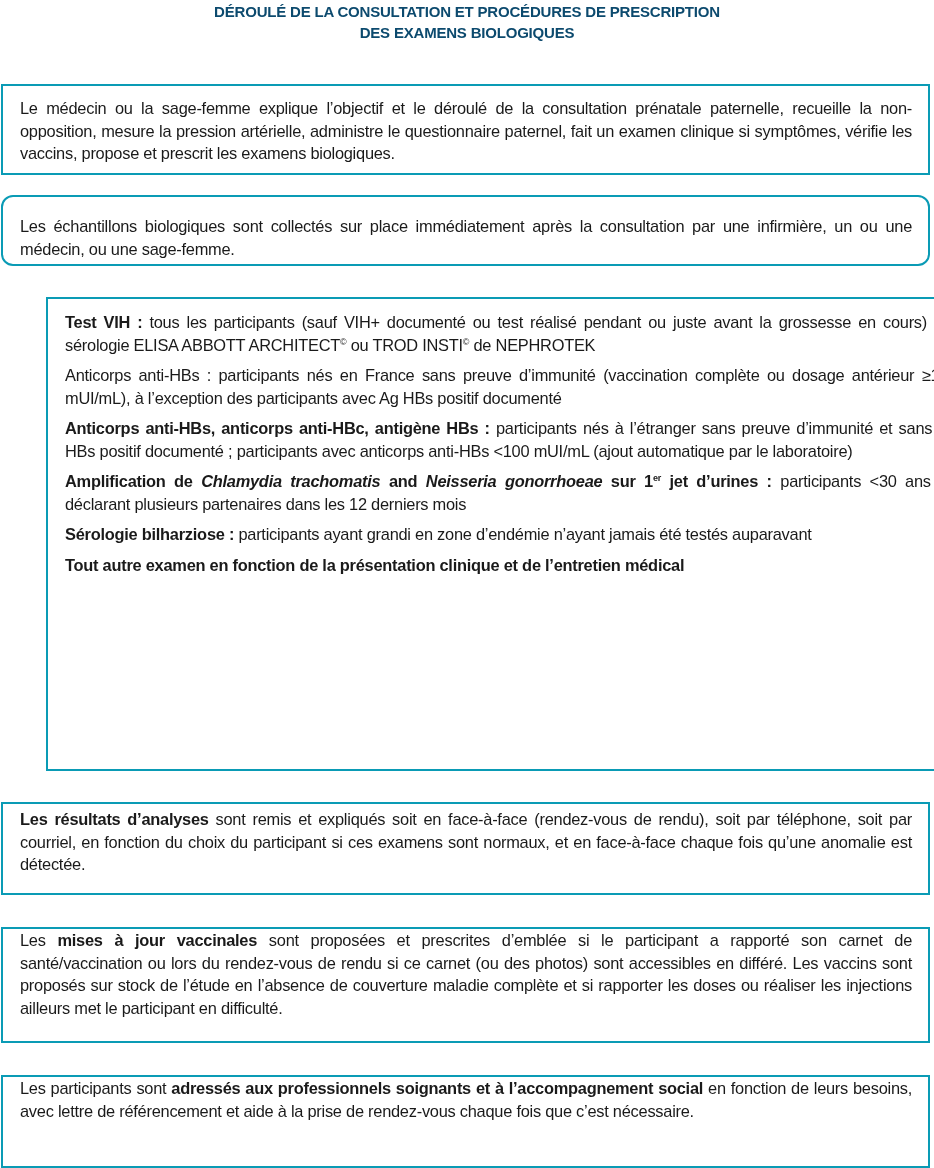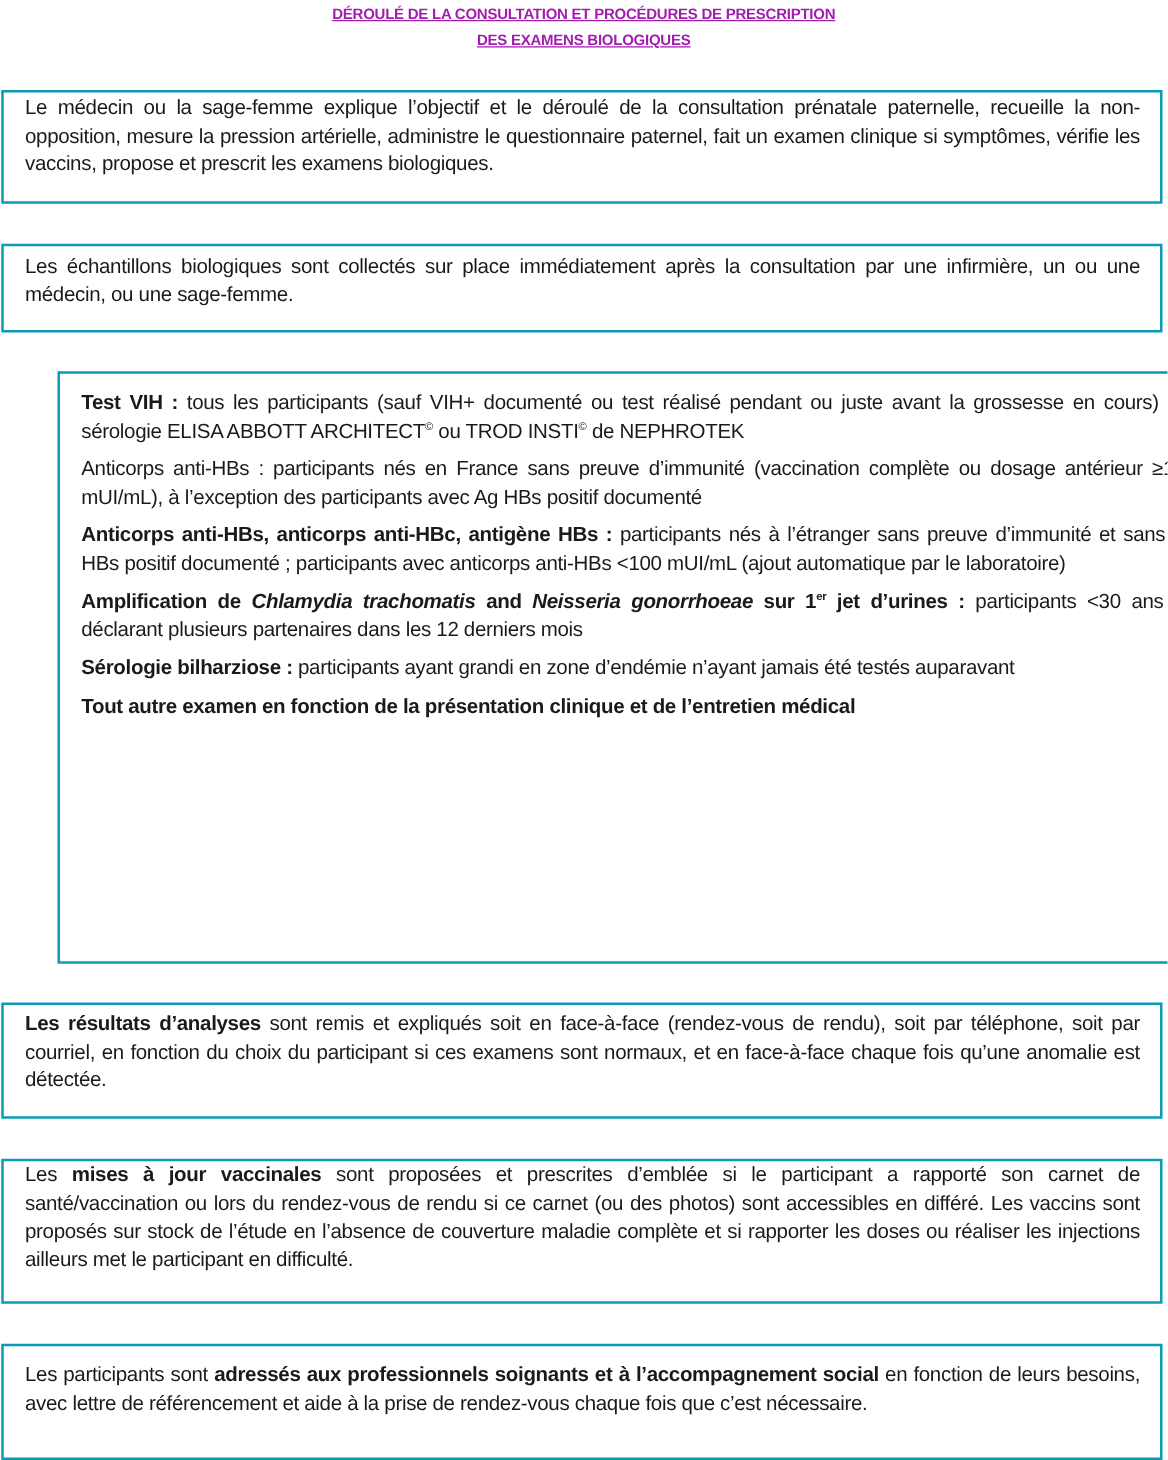--- a/index.html
+++ b/index.html
@@ -3,22 +3,22 @@
 <meta charset="utf-8">
 <style>
   html, body { margin: 0; padding: 0; background: #ffffff; }
   body {
     width: 934px; height: 1168px; position: relative; overflow: hidden;
     font-family: "Liberation Sans", "DejaVu Sans", sans-serif;
     color: #1a1a1a;
   }
   .title {
     position: absolute; left: 0; top: 1px; width: 934px;
-    text-align: center; font-weight: bold; font-size: 12px; line-height: 21px;
-    letter-spacing: -0.2px; color: #a21caf; text-decoration: underline;
+    text-align: center; font-weight: bold; font-size: 15px; line-height: 21px;
+    letter-spacing: -0.2px; color: #0c4a6e;
   }
   .box {
     position: absolute; left: 1px; width: 929px;
     border: 2px solid #0a9bb5; box-sizing: border-box;
     padding: 0 16px 0 17px;
     font-size: 16.4px; line-height: 22.5px; letter-spacing: -0.25px;
   }
   .box p { margin: 0; text-align: justify; }
   .box p.item { margin-bottom: 8px; }
   .box p.item:last-child { margin-bottom: 0; }
@@ -28,40 +28,40 @@
   .nj { text-align: left !important; }
 </style>
 </head>
 <body>
 
 <div class="title">
   <div>DÉROULÉ DE LA CONSULTATION ET PROCÉDURES DE PRESCRIPTION</div>
   <div>DES EXAMENS BIOLOGIQUES</div>
 </div>
 
-<div class="box" style="top:72px;height:91px;padding-top:1px;">
+<div class="box" style="top:84px;height:91px;padding-top:11px;">
   <p>Le médecin ou la sage-femme explique l’objectif et le déroulé de la consultation prénatale paternelle, recueille la non-opposition, mesure la pression artérielle, administre le questionnaire paternel, fait un examen clinique si symptômes, vérifie les vaccins, propose et prescrit les examens biologiques.</p>
 </div>
 
-<div class="box" style="top:195px;height:71px;padding-top:5px;">
+<div class="box" style="top:195px;height:71px;padding-top:18px;border-radius:12px;">
   <p>Les échantillons biologiques sont collectés sur place immédiatement après la consultation par une infirmière, un ou une médecin, ou une sage-femme.</p>
 </div>
 
 <div class="box" style="top:297px;height:474px;padding-top:12px;margin-left:45px;">
   <p class="item"><span class="b">Test VIH :</span><span> tous les participants (sauf VIH+ documenté ou test réalisé pendant ou juste avant la grossesse en cours) par sérologie ELISA ABBOTT ARCHITECT</span><sup>©</sup><span> ou TROD INSTI</span><sup>©</sup><span> de NEPHROTEK</span></p>
   <p class="item">Anticorps anti-HBs : participants nés en France sans preuve d’immunité (vaccination complète ou dosage antérieur ≥100 mUI/mL), à l’exception des participants avec Ag HBs positif documenté</p>
   <p class="item"><span class="b">Anticorps anti-HBs, anticorps anti-HBc, antigène HBs :</span><span> participants nés à l’étranger sans preuve d’immunité et sans Ag HBs positif documenté ; participants avec anticorps anti-HBs &lt;100 mUI/mL (ajout automatique par le laboratoire)</span></p>
   <p class="item"><span class="b">Amplification de </span><span class="b i">Chlamydia trachomatis</span><span class="b"> and </span><span class="b i">Neisseria gonorrhoeae</span><span class="b"> sur 1</span><sup class="b">er</sup><span class="b"> jet d’urines :</span><span> participants &lt;30 ans ou déclarant plusieurs partenaires dans les 12 derniers mois</span></p>
   <p class="item nj"><span class="b">Sérologie bilharziose :</span><span> participants ayant grandi en zone d’endémie n’ayant jamais été testés auparavant</span></p>
   <p class="item nj"><span class="b">Tout autre examen en fonction de la présentation clinique et de l’entretien médical</span></p>
 </div>
 
 <div class="box" style="top:802px;height:93px;padding-top:4px;">
   <p><span class="b">Les résultats d’analyses</span><span> sont remis et expliqués soit en face-à-face (rendez-vous de rendu), soit par téléphone, soit par courriel, en fonction du choix du participant si ces examens sont normaux, et en face-à-face chaque fois qu’une anomalie est détectée.</span></p>
 </div>
 
 <div class="box" style="top:927px;height:116px;">
   <p><span>Les </span><span class="b">mises à jour vaccinales</span><span> sont proposées et prescrites d’emblée si le participant a rapporté son carnet de santé/vaccination ou lors du rendez-vous de rendu si ce carnet (ou des photos) sont accessibles en différé. Les vaccins sont proposés sur stock de l’étude en l’absence de couverture maladie complète et si rapporter les doses ou réaliser les injections ailleurs met le participant en difficulté.</span></p>
 </div>
 
-<div class="box" style="top:1075px;height:93px;padding-top:12px;">
+<div class="box" style="top:1075px;height:93px;padding-top:0;">
   <p><span>Les participants sont </span><span class="b">adressés aux professionnels soignants et à l’accompagnement social</span><span> en fonction de leurs besoins, avec lettre de référencement et aide à la prise de rendez-vous chaque fois que c’est nécessaire.</span></p>
 </div>
 
 </body></html>

